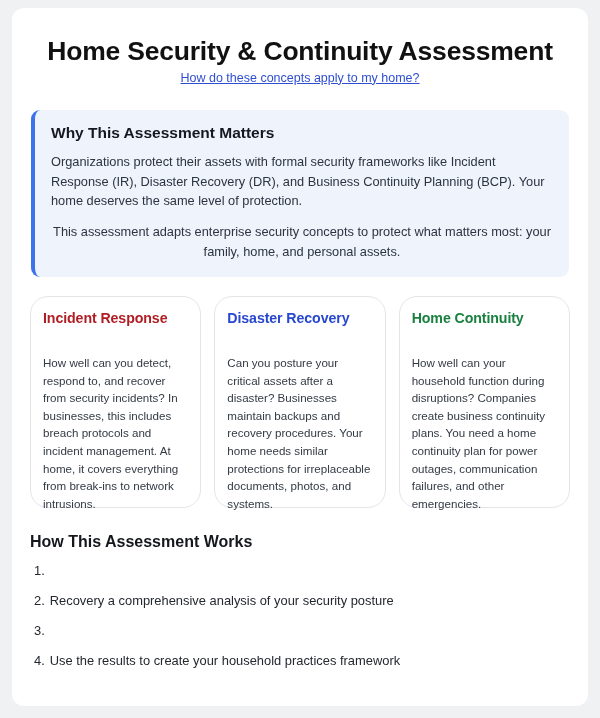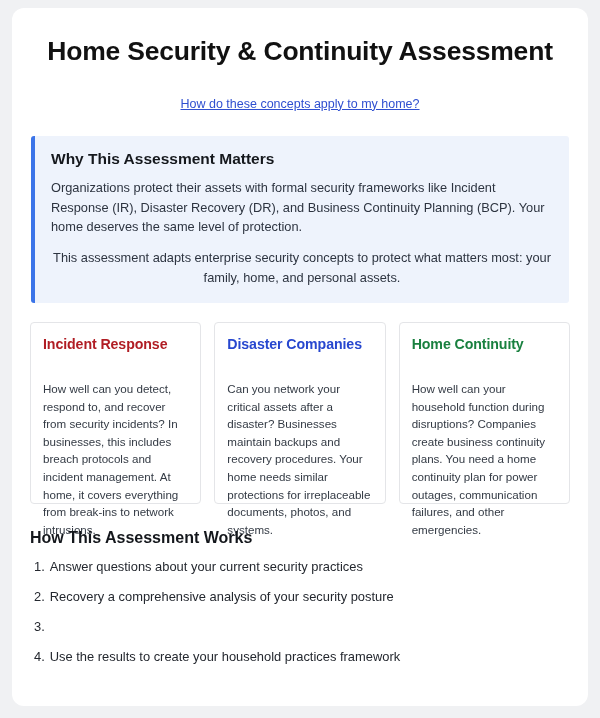--- a/index.html
+++ b/index.html
@@ -40,38 +40,37 @@
 
   .page-subtitle {
     font-size: 13.5px;
     color: #6b7280;
     text-align: center;
     margin-top: 14px;
   }
 
   .concept-link-row {
     text-align: center;
-    margin-top: 26px;
   }
 
   .concept-link {
     font-size: 12.5px;
     color: #2f4fd0;
     text-decoration: underline;
     cursor: pointer;
   }
 
   
   .callout {
     margin-top: 24px;
     margin-left: 1px;
     margin-right: 1px;
     background: #eef3fc;
     border-left: 4px solid #3b74e8;
-    border-radius: 3px;
+    border-radius: 9px;
     padding: 14px 16px 15px 16px;
   }
 
   .callout-title {
     font-size: 15.5px;
     font-weight: bold;
     color: #15181d;
     margin-bottom: 10px;
   }
 
@@ -87,24 +86,24 @@
   .concept-row {
     display: flex;
     gap: 13px;
     margin-top: 19px;
   }
 
   .concept-card {
     flex: 1 1 0;
     min-width: 0;
     border: 1px solid #e4e5e8;
-    border-radius: 4px;
+    border-radius: 18px;
     background: #ffffff;
     padding: 13px 12px 14px 12px;
-    height: 182px;
+    height: 212px;
   }
 
   .concept-title {
     font-size: 14.2px;
     font-weight: bold;
     margin-bottom: 9px;
     letter-spacing: -0.1px;
   }
 
   .concept-title.red   { color: #b01d24; }
@@ -159,37 +158,36 @@
   </section>
 
   <div class="concept-row">
 
     <div class="concept-card">
       <div class="concept-title red">Incident Response</div>
       <div class="concept-body">How well can you detect, respond to, and recover from security incidents? In businesses, this includes breach protocols and incident management. At home, it covers everything from break-ins to network intrusions.</div>
     </div>
 
     <div class="concept-card">
-      <div class="concept-title blue">Disaster Companies</div>
-      <div class="concept-body">Can you network your critical assets after a disaster? Businesses maintain backups and recovery procedures. Your home needs similar protections for irreplaceable documents, photos, and systems.</div>
+      <div class="concept-title blue">Disaster Recovery</div>
+      <div class="concept-body">Can you posture your critical assets after a disaster? Businesses maintain backups and recovery procedures. Your home needs similar protections for irreplaceable documents, photos, and systems.</div>
     </div>
 
     <div class="concept-card">
       <div class="concept-title green">Home Continuity</div>
       <div class="concept-body">How well can your household function during disruptions? Companies create business continuity plans. You need a home continuity plan for power outages, communication failures, and other emergencies.</div>
     </div>
 
   </div>
 
   <h2 class="steps-title">How This Assessment Works</h2>
 
   <ol class="steps-list">
     <li class="step-item">
       <span class="step-num">1.</span>
-      <span class="step-text">Answer questions about your current security practices</span>
     </li>
     <li class="step-item">
       <span class="step-num">2.</span>
       <span class="step-text">Recovery a comprehensive analysis of your security posture</span>
     </li>
     <li class="step-item">
       <span class="step-num">3.</span>
     </li>
     <li class="step-item">
       <span class="step-num">4.</span>

